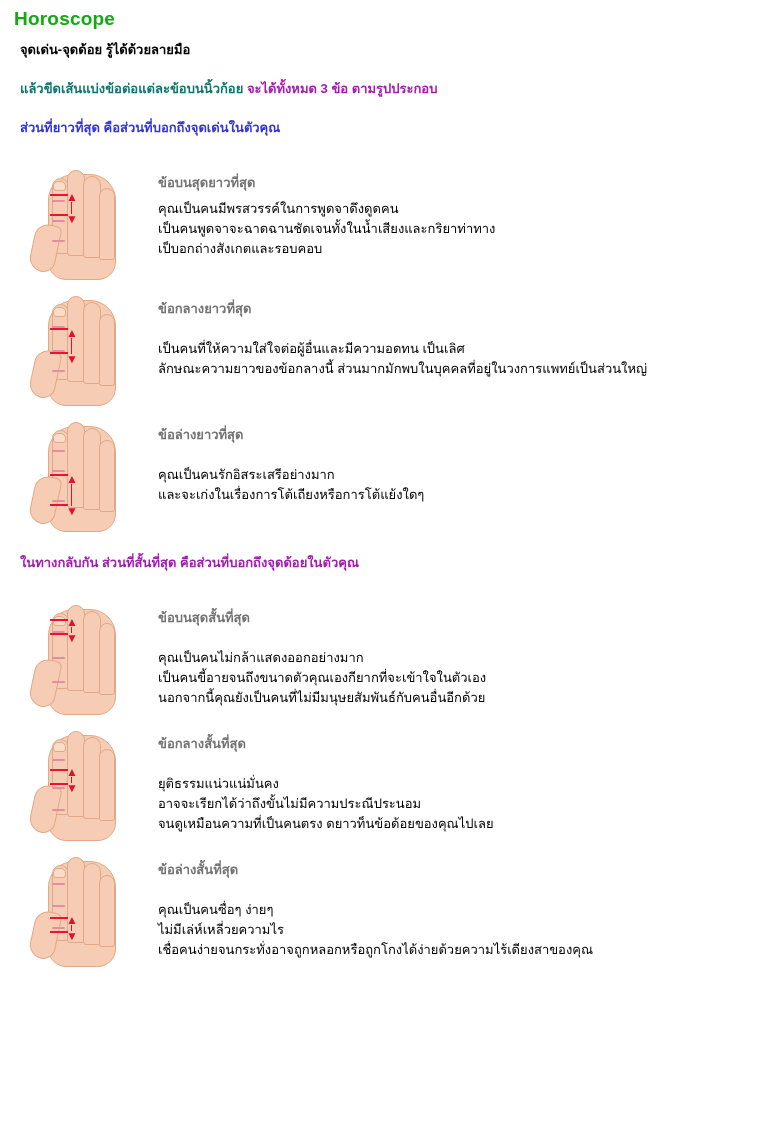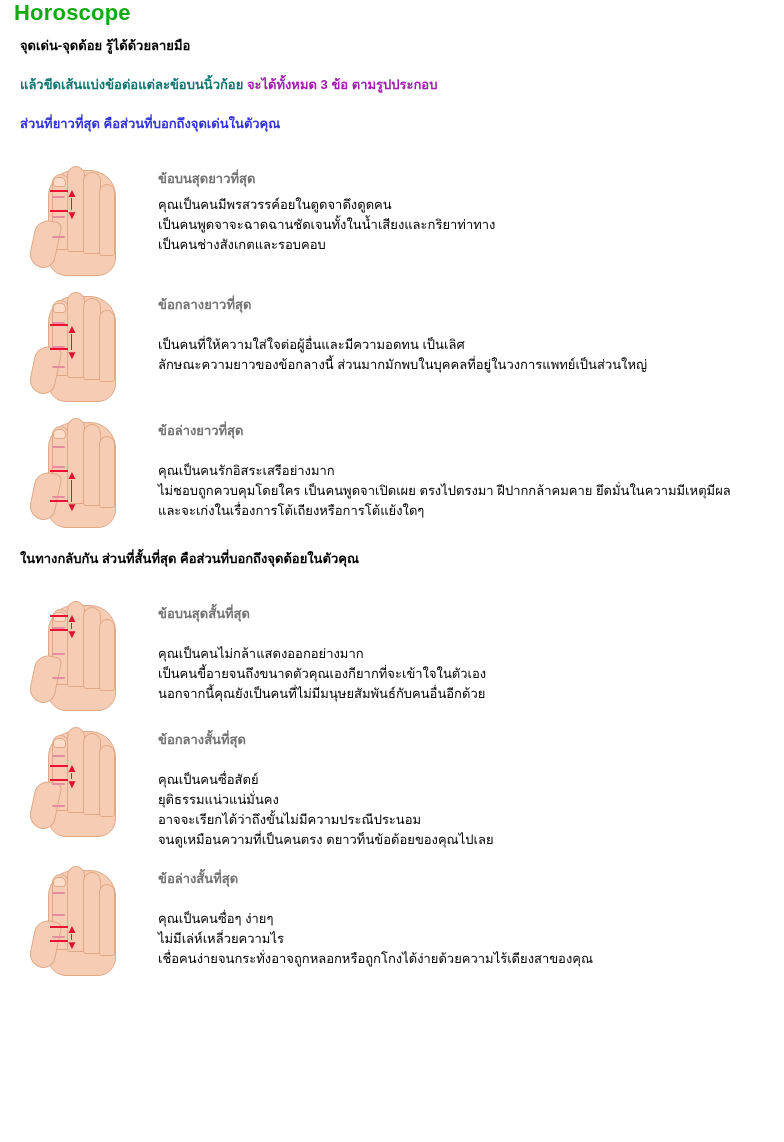--- a/index.html
+++ b/index.html
@@ -15,24 +15,24 @@
     color: #000000;
     position: relative;
   }
   .page {
     width: 784px;
     position: relative;
     padding: 0;
   }
   .site-title {
     font-family: "Liberation Sans", sans-serif;
-    font-size: 22px;
+    font-size: 19px;
     font-weight: bold;
     color: #11aa11;
-    margin: 0 0 0 14px;
+    margin: 8px 0 0 14px;
     letter-spacing: 0.2px;
   }
   .subtitle {
     margin: 9px 0 0 20px;
     font-size: 13px;
     font-weight: bold;
     color: #000000;
   }
   .intro-line {
     margin: 18px 0 0 20px;
@@ -47,21 +47,21 @@
     color: #0f766e;
   }
   .intro-line .black-part {
     color: #a21caf;
     font-weight: bold;
   }
   .section-head {
     margin: 20px 0 0 20px;
     font-size: 13px;
     font-weight: bold;
-    color: #000000;
+    color: #a21caf;
   }
   .blocks {
     margin-top: 30px;
   }
   .block {
     display: flex;
     align-items: flex-start;
     margin: 0 0 14px 0;
   }
   .fig {
@@ -192,23 +192,23 @@
           <div class="redline" style="left:20px; top:26px; width:18px;"></div>
           <div class="redline" style="left:20px; top:46px; width:18px;"></div>
           <div class="marker" style="left:36px; top:24px;">
             ▲<span class="bar" style="height:12px;"></span>▼
           </div>
         </div>
       </div>
       <div class="text-col">
         <div class="block-title">ข้อบนสุดยาวที่สุด</div>
         <div class="block-body">
-          <div>คุณเป็นคนมีพรสวรรค์อยในตูดจาดึงดูดคน</div>
+          <div>คุณเป็นคนมีพรสวรรค์ในการพูดจาดึงดูดคน</div>
           <div>เป็นคนพูดจาจะฉาดฉานชัดเจนทั้งในน้ำเสียงและกริยาท่าทาง</div>
-          <div>เป็นคนช่างสังเกตและรอบคอบ</div>
+          <div>เป็บอกถ่างสังเกตและรอบคอบ</div>
         </div>
       </div>
     </div>
 
     <div class="block">
       <div class="fig">
         <div class="hand">
           <div class="palm"></div>
           <div class="finger f1"></div>
           <div class="finger f2"></div>
@@ -254,21 +254,20 @@
           <div class="marker" style="left:36px; top:54px;">
             ▲<span class="bar" style="height:22px;"></span>▼
           </div>
         </div>
       </div>
       <div class="text-col">
         <div class="block-title">ข้อล่างยาวที่สุด</div>
         <div class="gap-before-body"></div>
         <div class="block-body">
           <div>คุณเป็นคนรักอิสระเสรีอย่างมาก</div>
-          <div>ไม่ชอบถูกควบคุมโดยใคร เป็นคนพูดจาเปิดเผย  ตรงไปตรงมา ฝีปากกล้าคมคาย  ยึดมั่นในความมีเหตุมีผล</div>
           <div>และจะเก่งในเรื่องการโต้เถียงหรือการโต้แย้งใดๆ</div>
         </div>
       </div>
     </div>
 
   </div>
 
   <div class="section-head">ในทางกลับกัน ส่วนที่สั้นที่สุด คือส่วนที่บอกถึงจุดด้อยในตัวคุณ</div>
 
   <div class="blocks">
@@ -321,21 +320,20 @@
           <div class="redline" style="left:20px; top:54px; width:18px;"></div>
           <div class="marker" style="left:36px; top:38px;">
             ▲<span class="bar" style="height:6px;"></span>▼
           </div>
         </div>
       </div>
       <div class="text-col">
         <div class="block-title">ข้อกลางสั้นที่สุด</div>
         <div class="gap-before-body"></div>
         <div class="block-body">
-          <div>คุณเป็นคนซื่อสัตย์</div>
           <div>ยุติธรรมแน่วแน่มั่นคง</div>
           <div>อาจจะเรียกได้ว่าถึงขั้นไม่มีความประณีประนอม</div>
           <div>จนดูเหมือนความที่เป็นคนตรง ดยาวท็นข้อด้อยของคุณไปเลย</div>
         </div>
       </div>
     </div>
 
     <div class="block">
       <div class="fig">
         <div class="hand">

